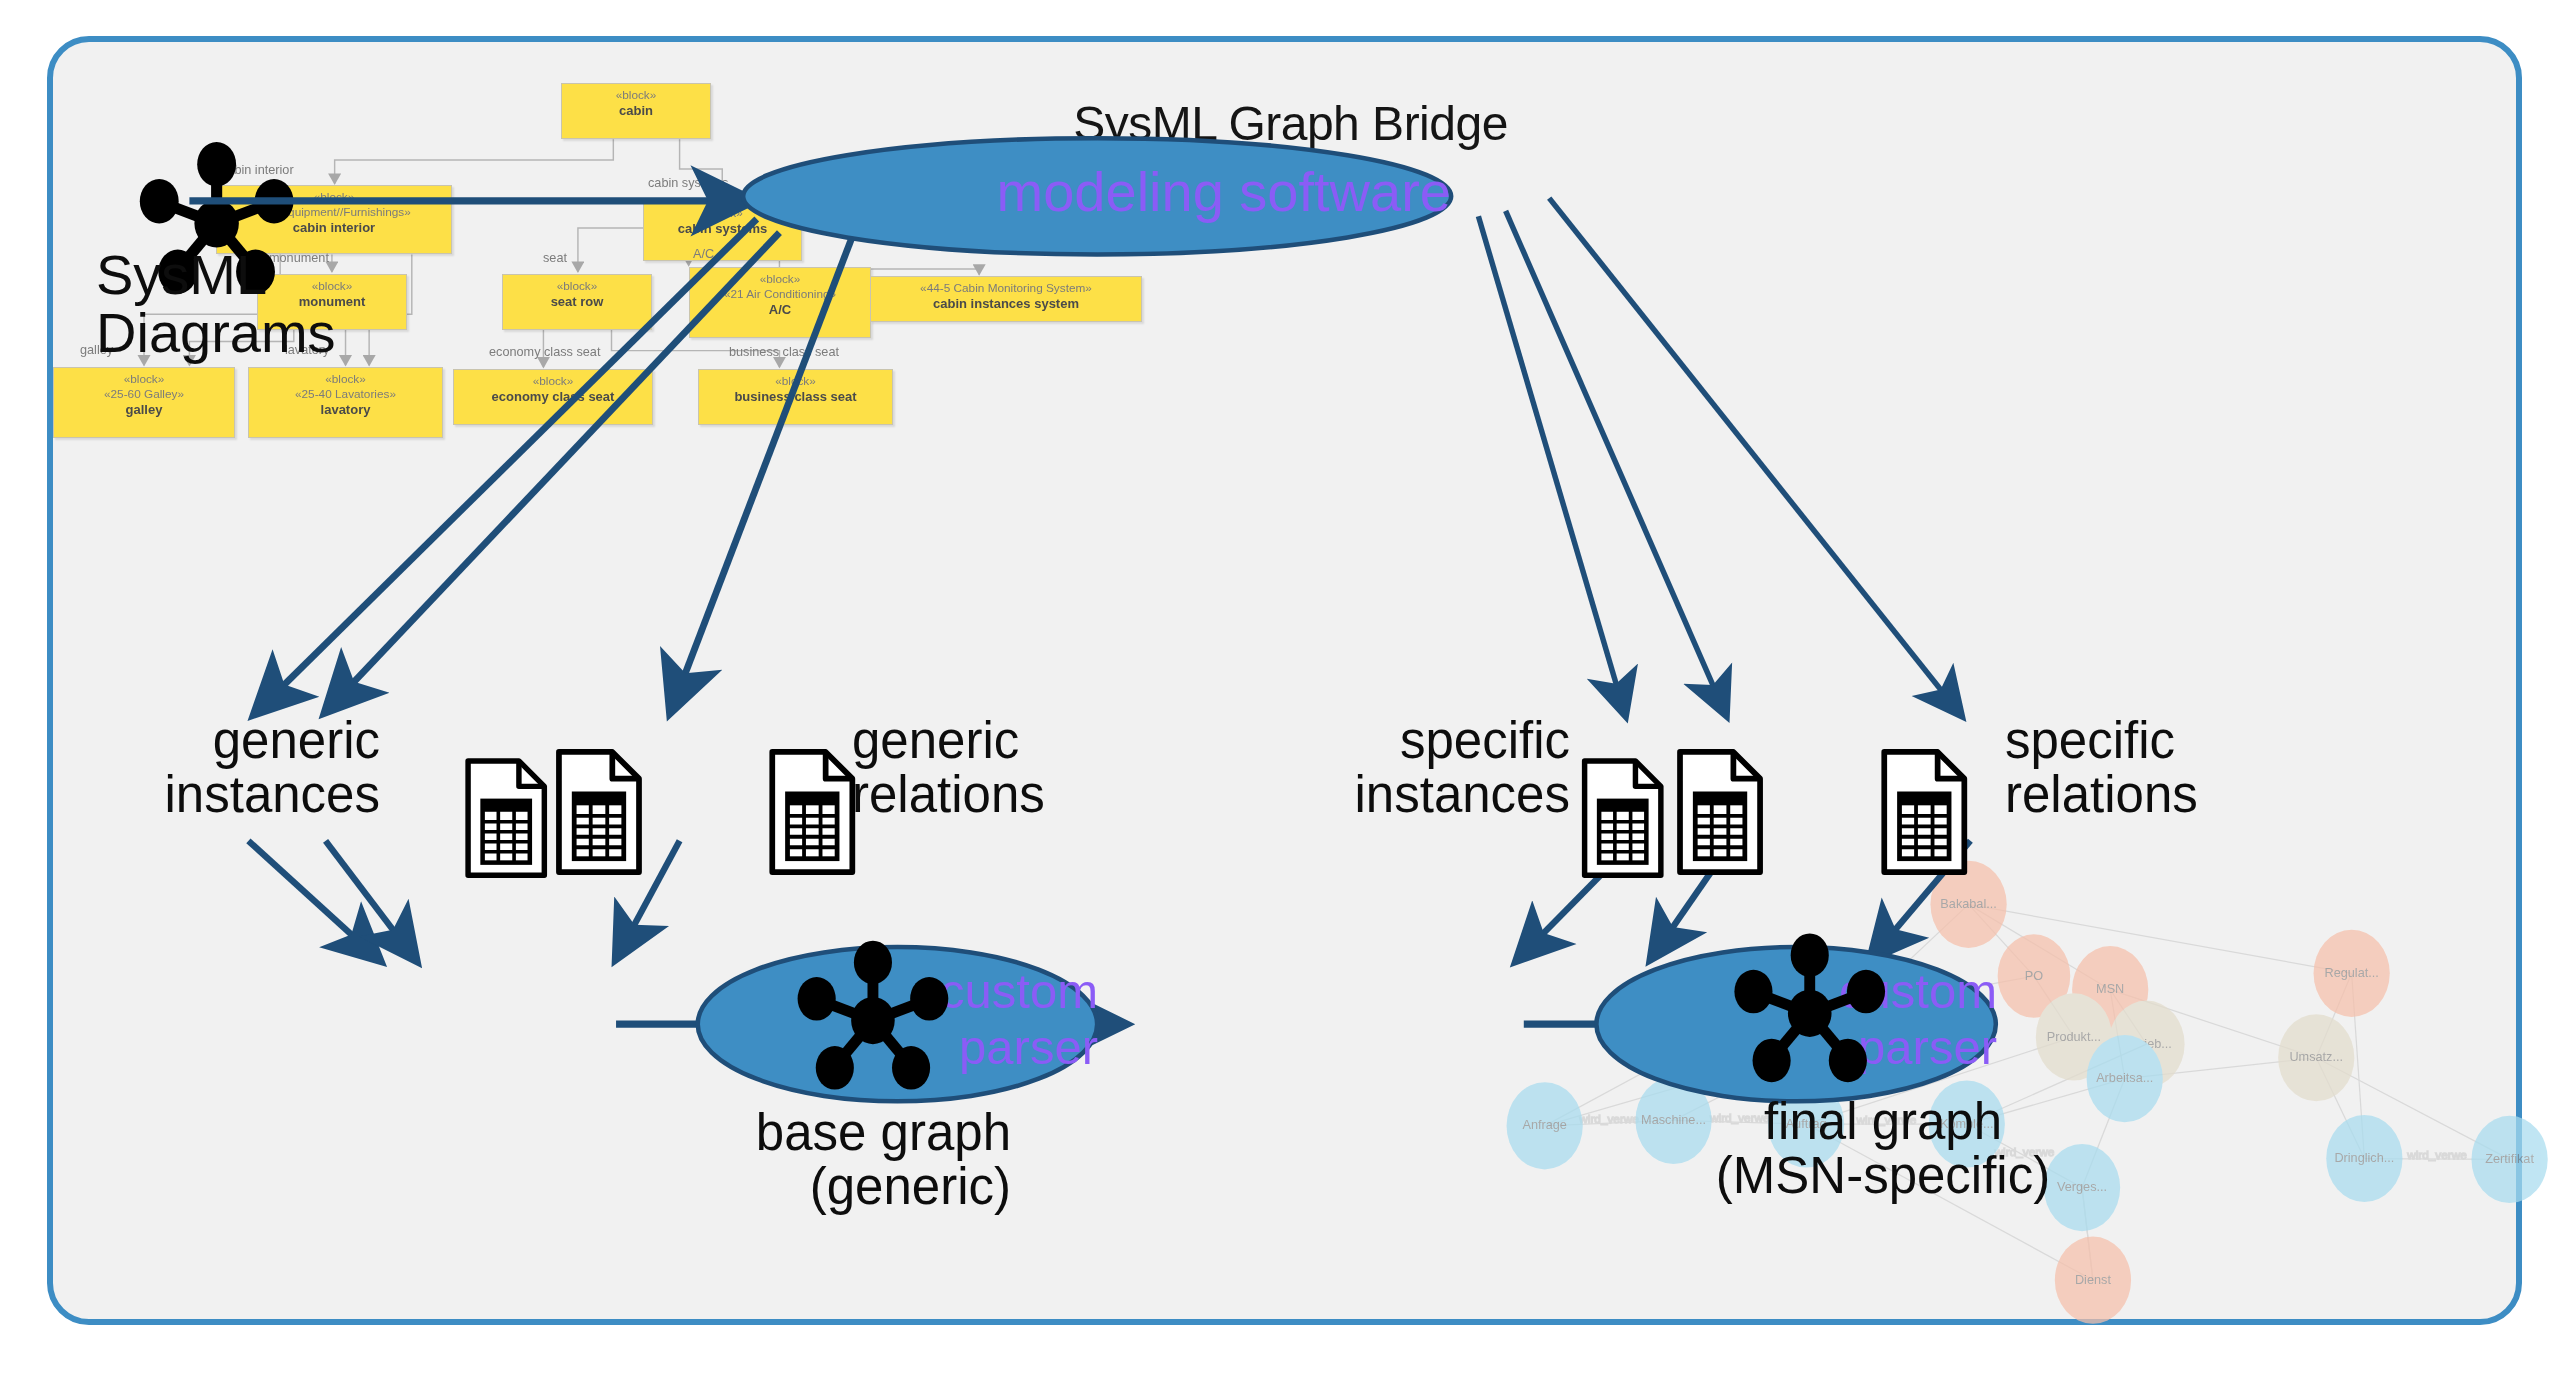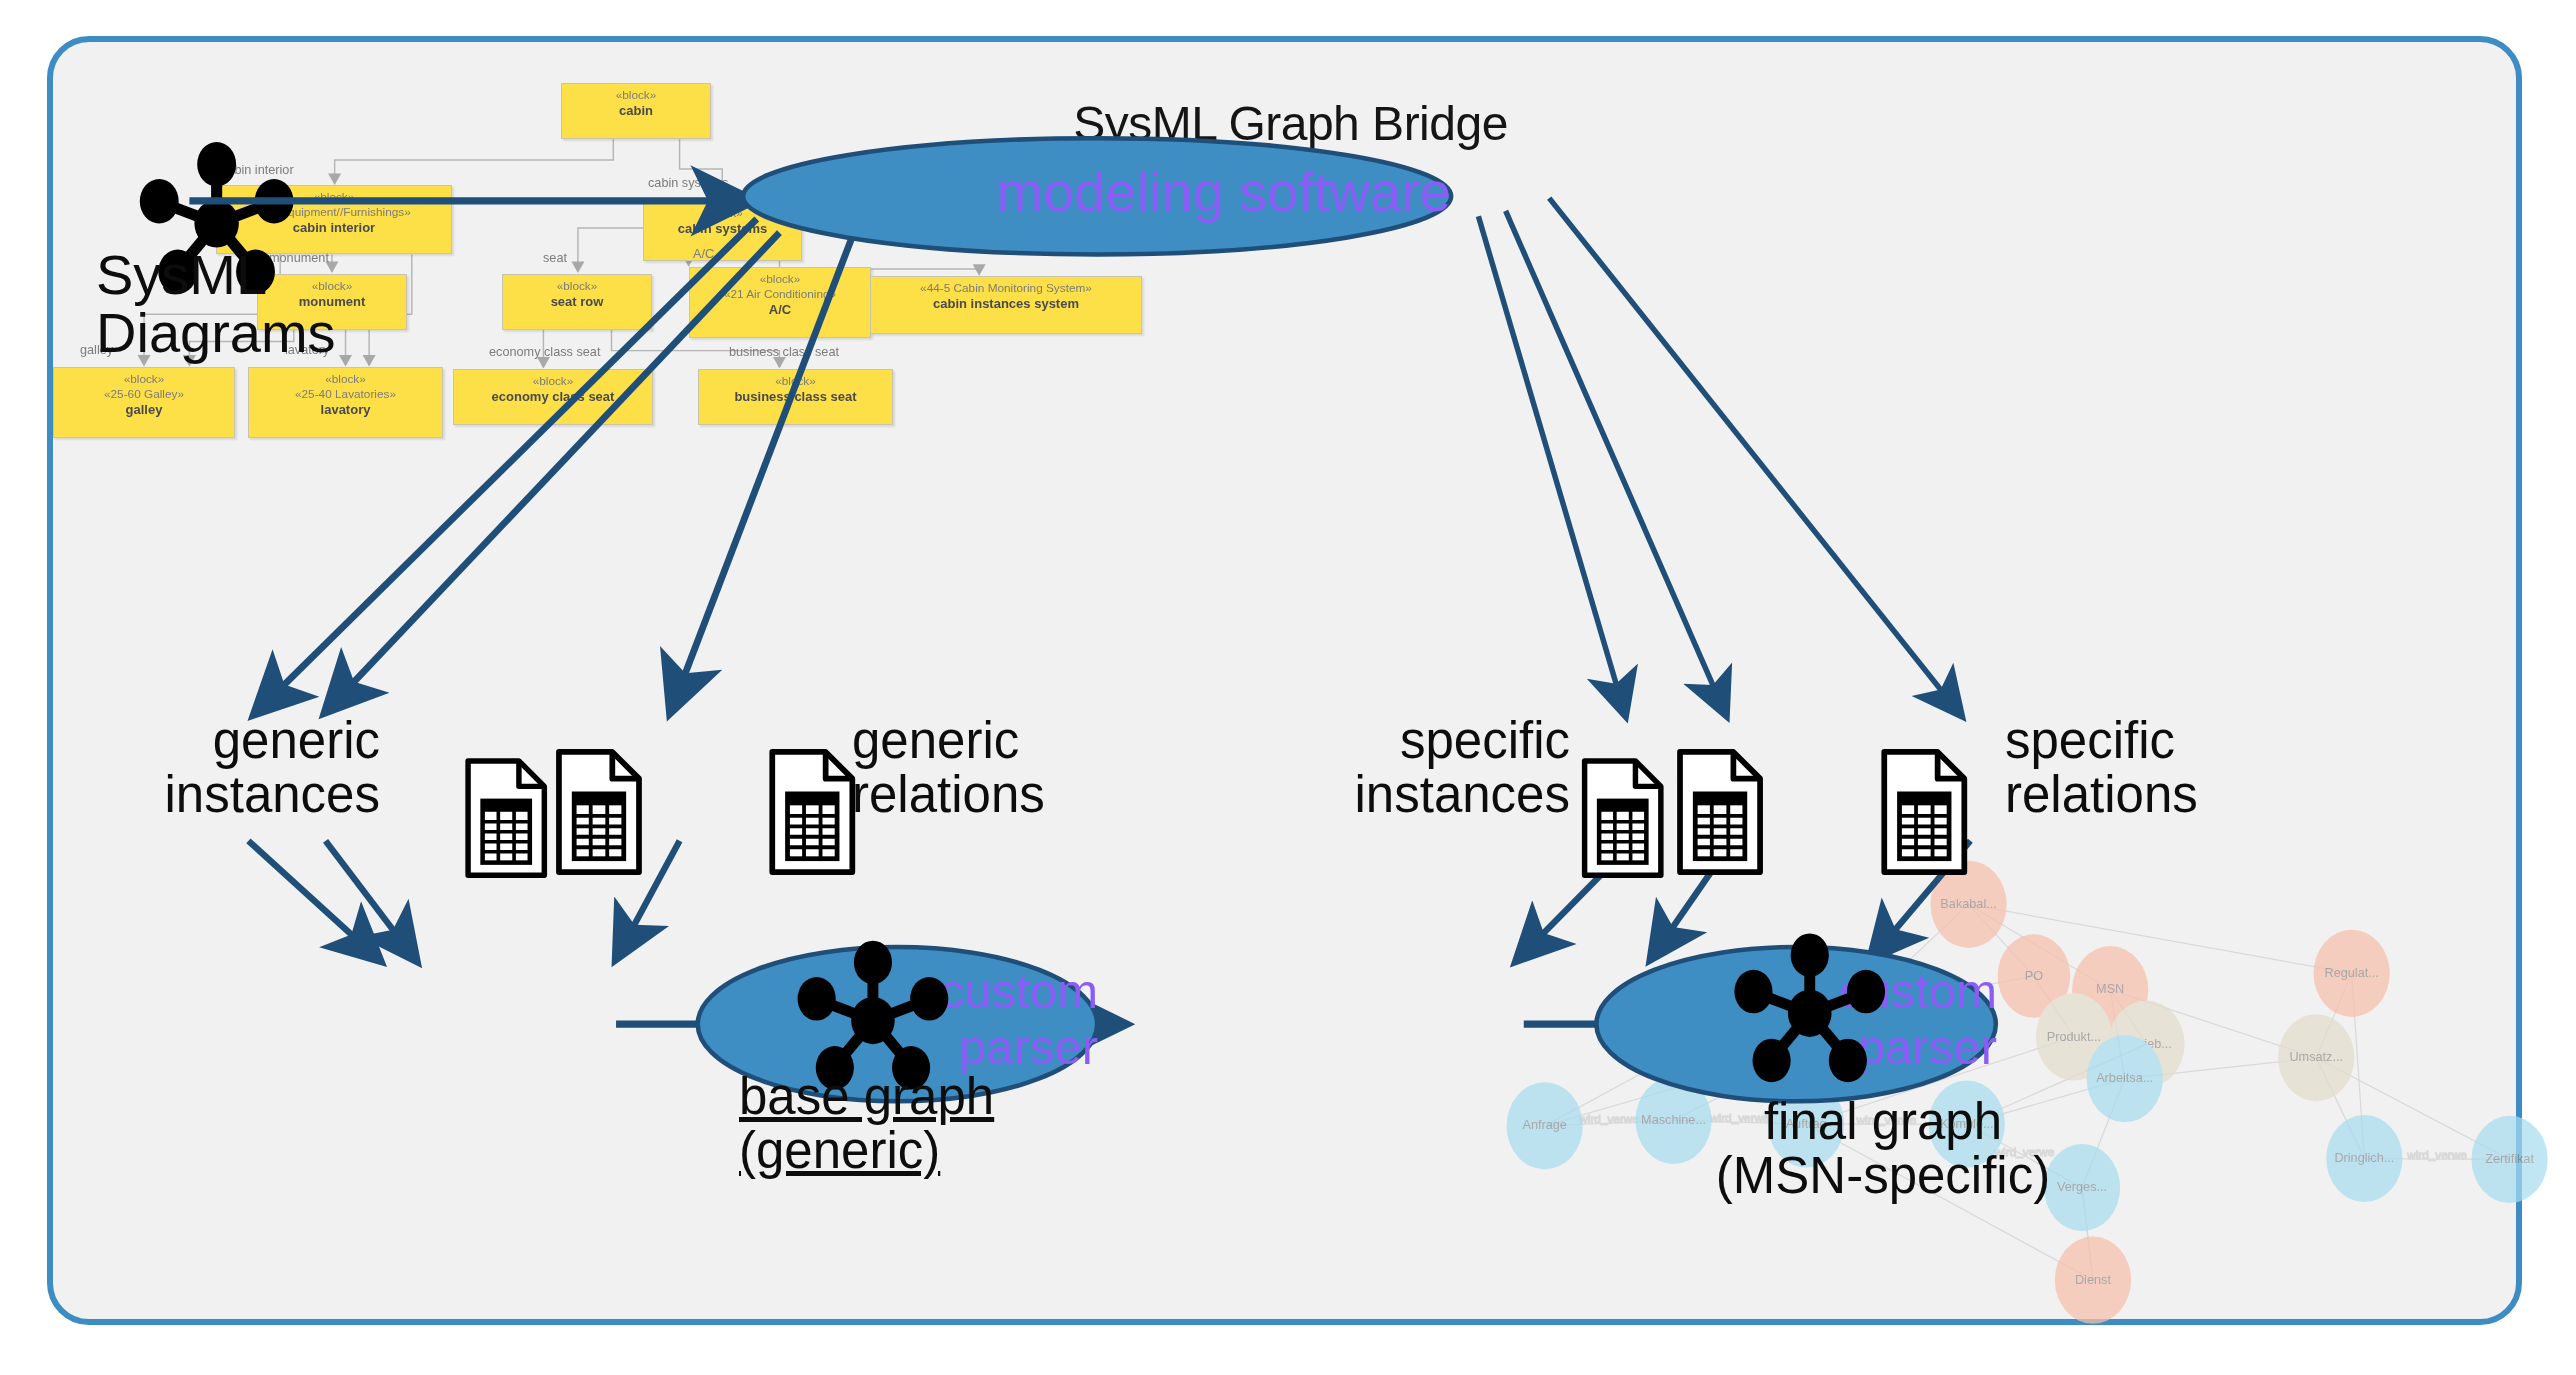--- a/index.html
+++ b/index.html
@@ -264,21 +264,21 @@
         </div>
         <div class="sysml-block" style="left: 449px; top: 232px; width: 150px; height: 56px;">
           <div class="stereo">«block»</div>
           <div class="nm">seat row</div>
         </div>
         <div class="sysml-block" style="left: 636px; top: 225px; width: 182px; height: 71px;">
           <div class="stereo">«block»</div>
           <div class="stereo">«21 Air Conditioning»</div>
           <div class="nm">A/C</div>
         </div>
-        <div class="sysml-block" style="left: 817px; top: 234px; width: 272px; height: 58px;">
+        <div class="sysml-block" style="left: 817px; top: 234px; width: 272px; height: 46px;">
           <div class="stereo">«44-5 Cabin Monitoring System»</div>
           <div class="nm">cabin instances system</div>
         </div>
         <div class="sysml-block" style="left: 0px; top: 325px; width: 182px; height: 71px;">
           <div class="stereo">«block»</div>
           <div class="stereo">«25-60 Galley»</div>
           <div class="nm">galley</div>
         </div>
         <div class="sysml-block" style="left: 195px; top: 325px; width: 195px; height: 71px;">
           <div class="stereo">«block»</div>
@@ -491,20 +491,20 @@
         <line x1="0" y1="0" x2="40" y2="48" stroke="#000" stroke-width="12"></line>
         <ellipse cx="0" cy="0" rx="24" ry="26"></ellipse>
         <ellipse cx="0" cy="-64" rx="21" ry="24"></ellipse>
         <ellipse cx="-62" cy="-24" rx="21" ry="24"></ellipse>
         <ellipse cx="62" cy="-24" rx="21" ry="24"></ellipse>
         <ellipse cx="-42" cy="52" rx="21" ry="24"></ellipse>
         <ellipse cx="42" cy="52" rx="21" ry="24"></ellipse>
       </g>
     </svg>
 
-    <div class="big-label" style="left:686px; top:1028px; text-align:left; width:272px;text-decoration:underline;">base graph
+    <div class="big-label" style="left:686px; top:1064px; text-align:right; width:272px;">base graph
 (generic)</div>
     <div class="big-label" style="left:1594px; top:1053px; text-align:center; width:472px;">final graph
 (MSN-specific)</div>
 
   </div>
 </div>
 
 
 </body></html>

